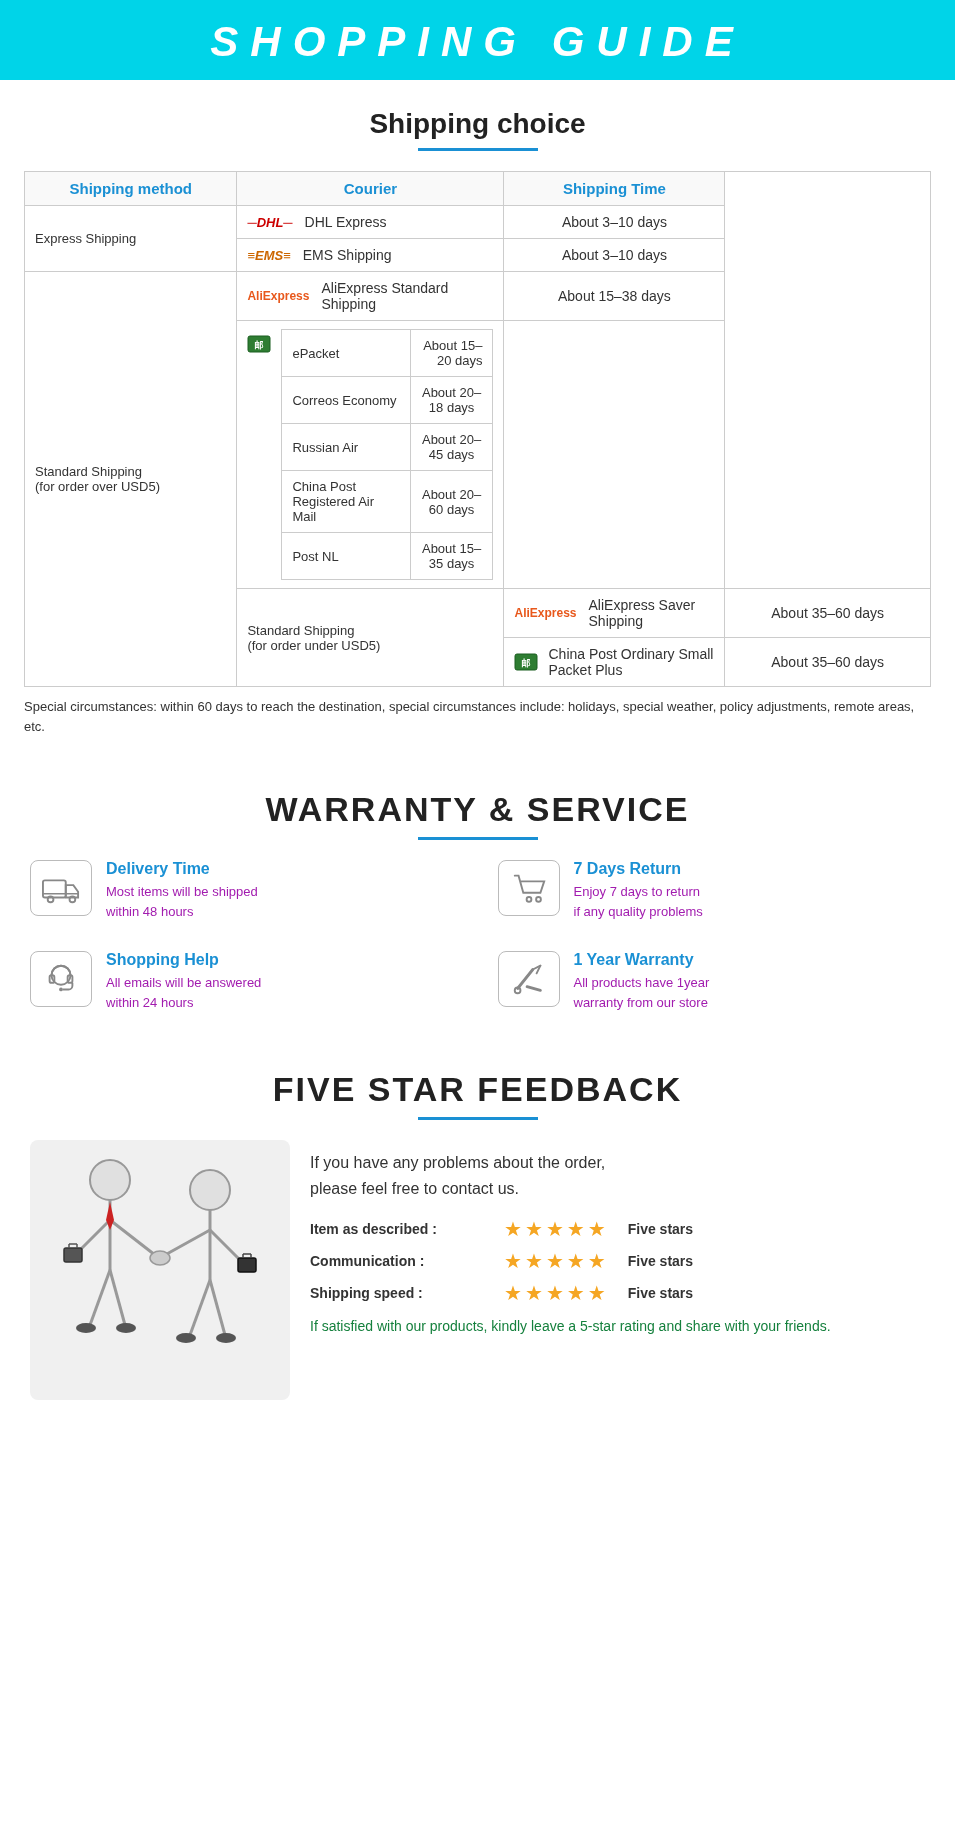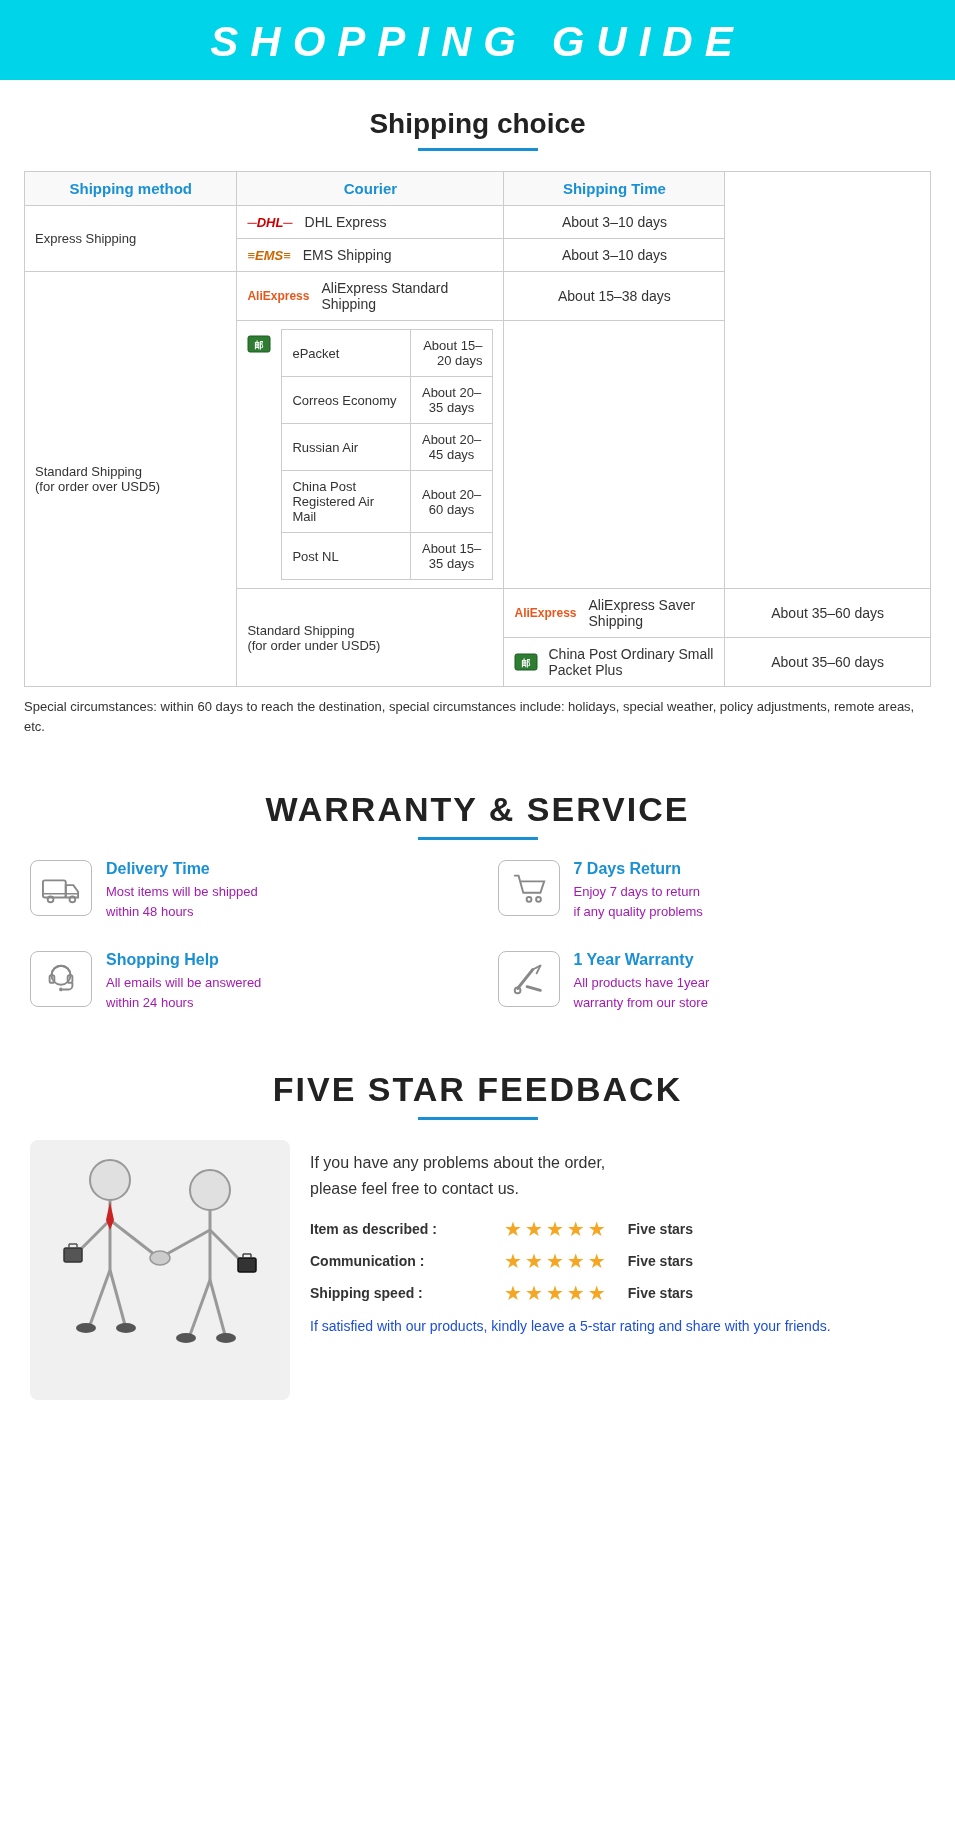--- a/index.html
+++ b/index.html
@@ -228,21 +228,21 @@
       color: #f5a623;
       font-size: 20px;
     }
     .five-stars-label {
       font-size: 14px;
       font-weight: bold;
       color: #333;
     }
     .feedback-footer {
       font-size: 14px;
-      color: #1d4ed8;
+      color: #15803d;
       line-height: 1.6;
       margin-top: 10px;
     }
   </style>
 </head>
 <body>
 
 <div class="header">
   <div class="header-title">SHOPPING   GUIDE</div>
 </div>
@@ -301,21 +301,21 @@
               </svg>
             </span>
             <table class="sub-table">
               <tbody>
                   <tr>
                     <td>ePacket</td>
                     <td style="text-align:right;">About 15–20 days</td>
                   </tr>
               <tr>
                     <td>Correos Economy</td>
-                    <td style="text-align:center;">About 20–35 days</td>
+                    <td style="text-align:center;">About 20–18 days</td>
                   </tr>
               <tr>
                     <td>Russian Air</td>
                     <td style="text-align:center;">About 20–45 days</td>
                   </tr>
               <tr>
                     <td>China Post Registered Air Mail</td>
                     <td style="text-align:center;">About 20–60 days</td>
                   </tr>
               <tr>

